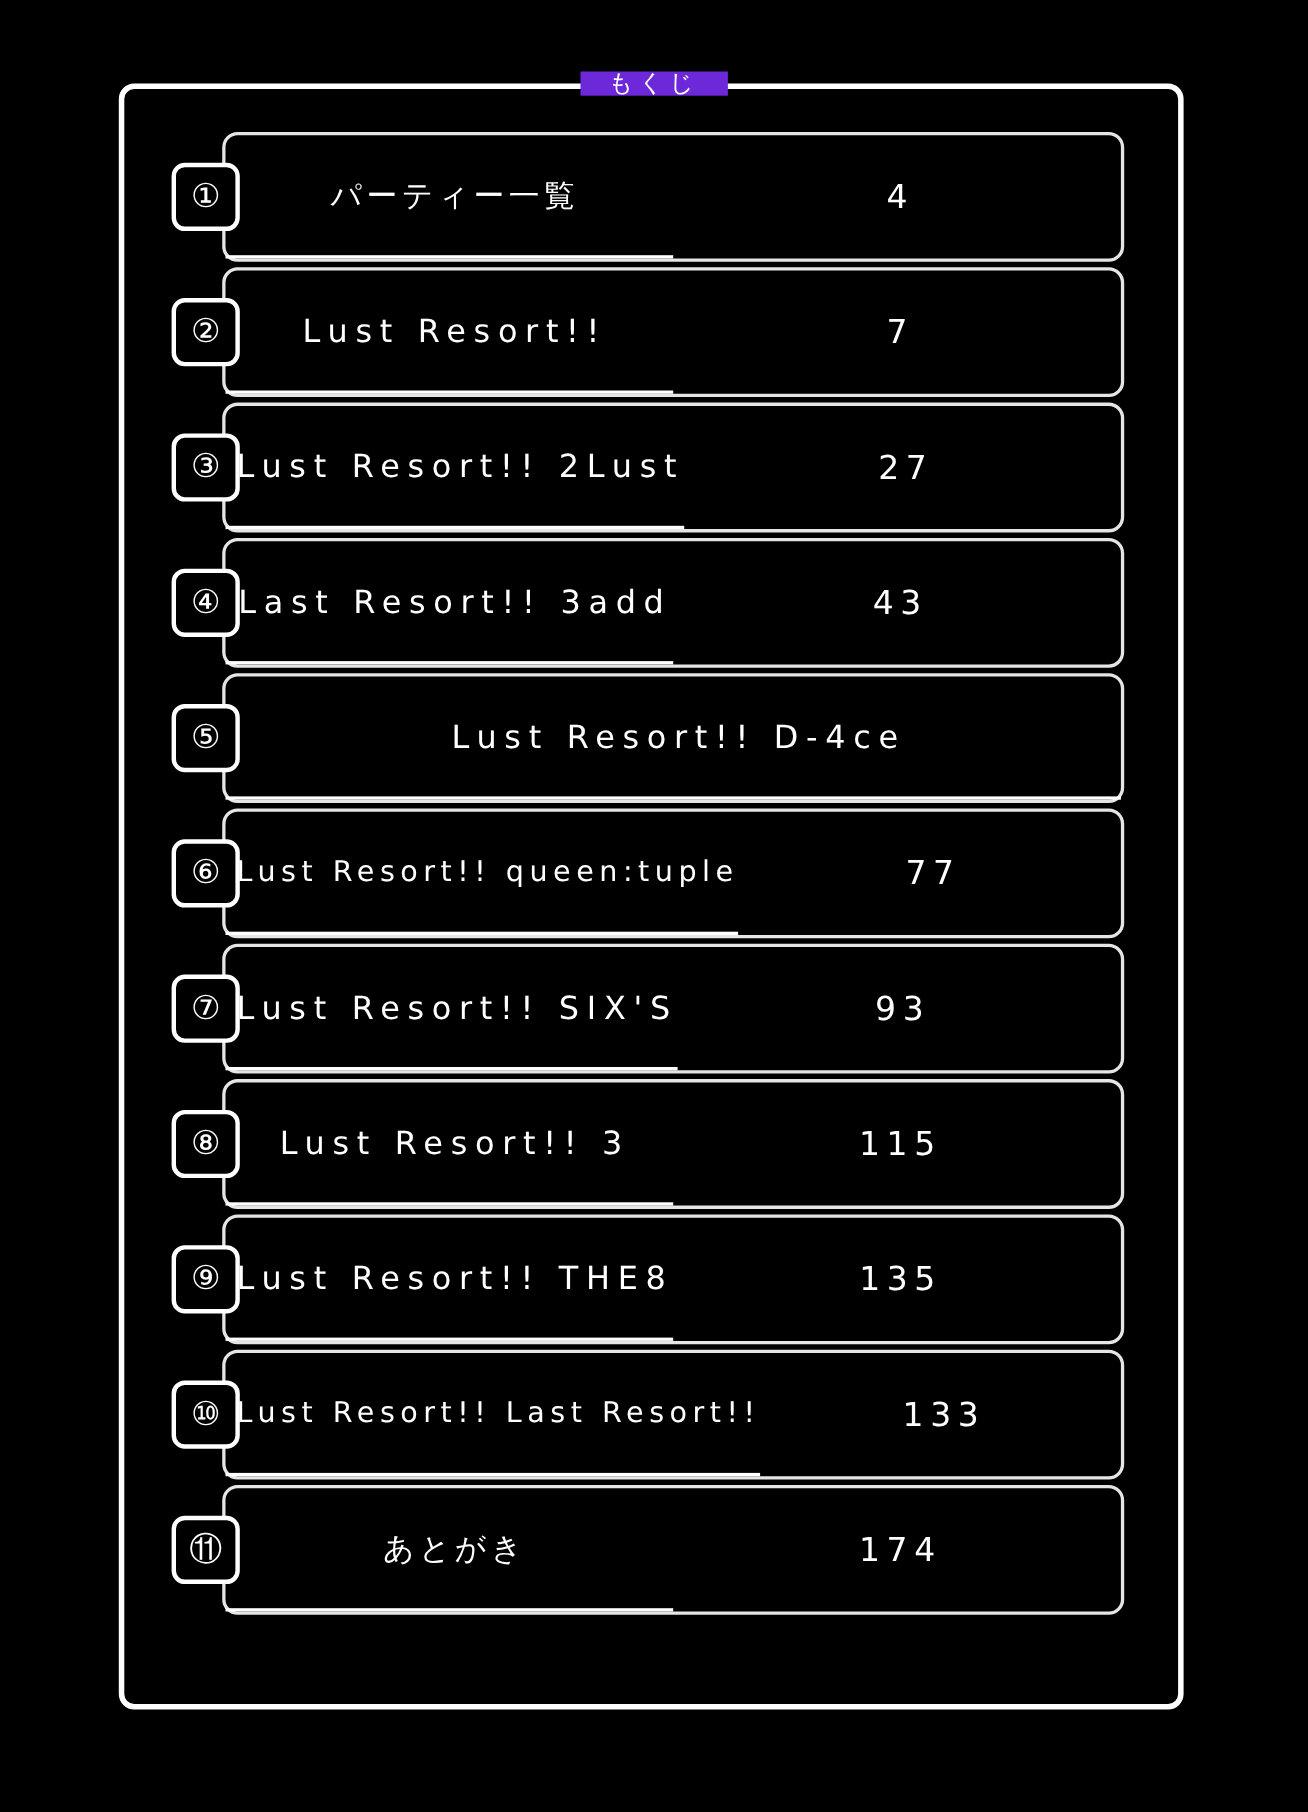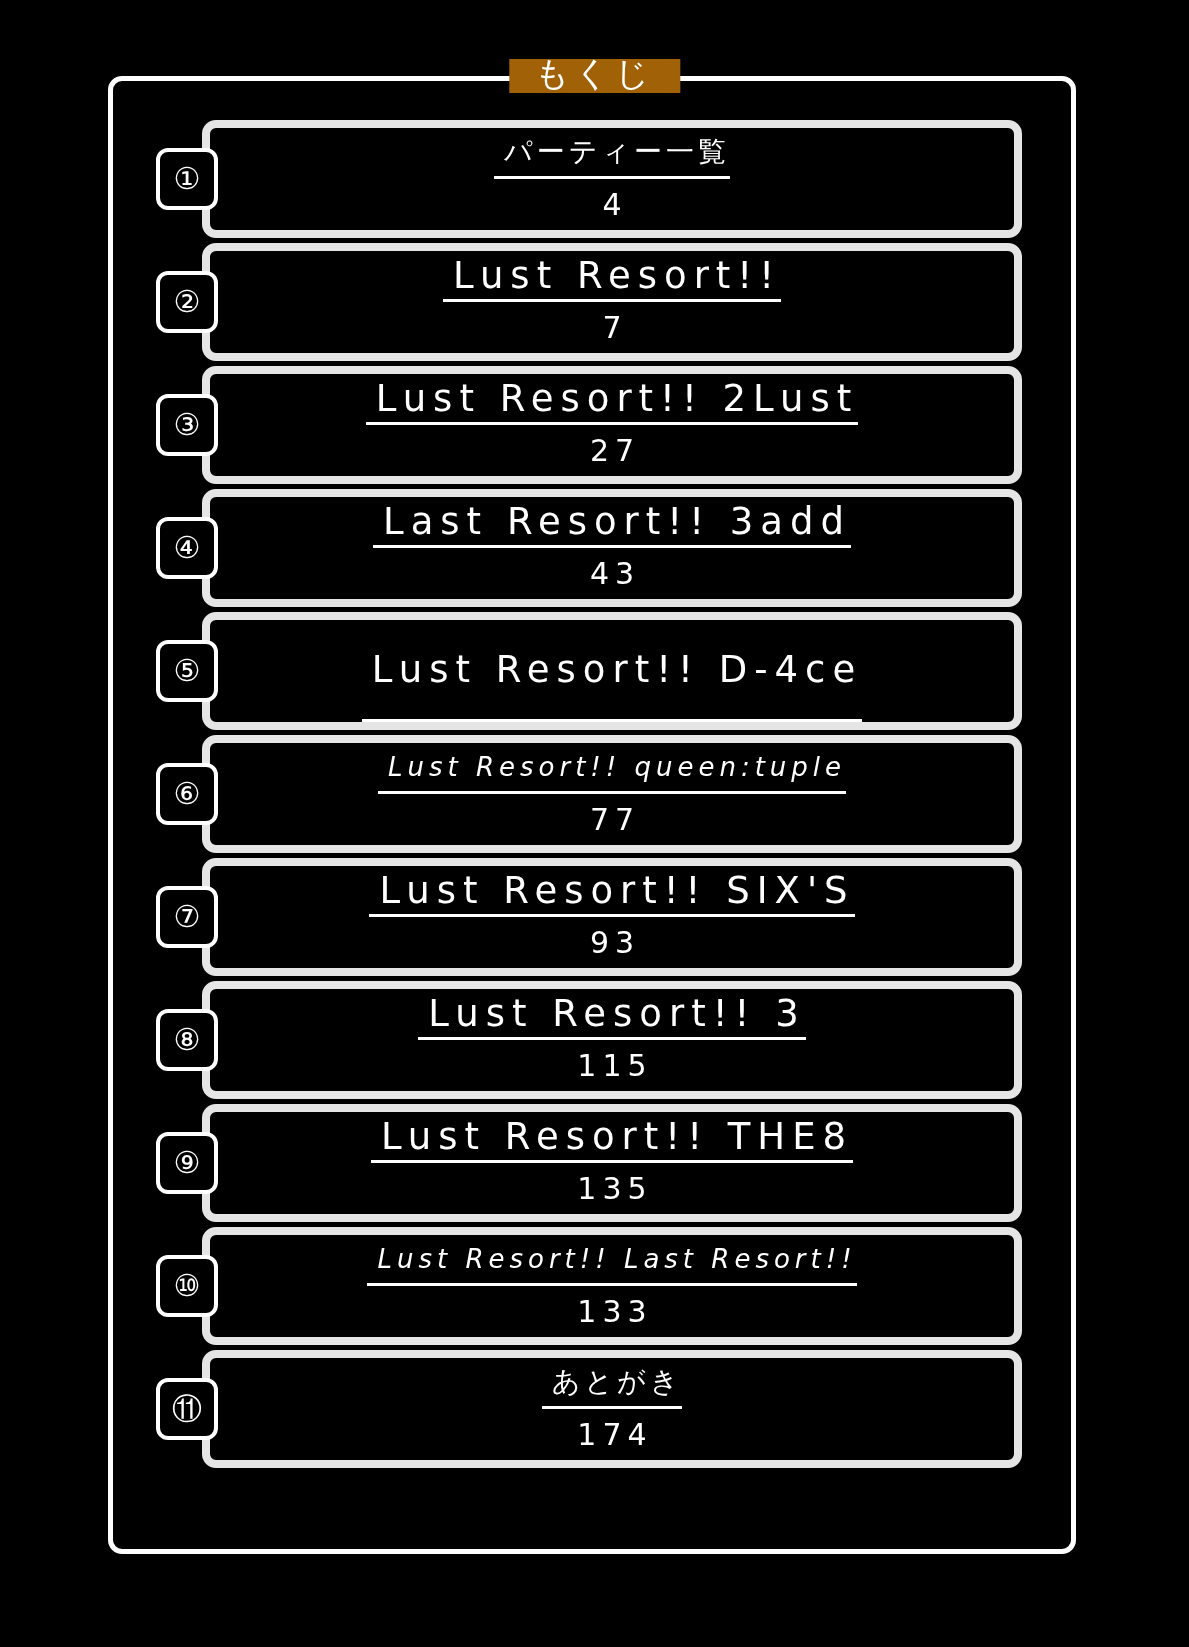--- a/index.html
+++ b/index.html
@@ -27,28 +27,28 @@
     border-radius: 14px;
     box-sizing: border-box;
   }
 
   
   .toc-title {
     position: absolute;
     left: 50%;
     top: 76px;
     transform: translate(-50%, -50%);
-    background: #a16207;
+    background: #6d28d9;
     padding: 0 26px;
-    font-size: 34px;
+    font-size: 22px;
     letter-spacing: 5px;
     line-height: 1;
     white-space: nowrap;
     z-index: 4;
-    font-family: Liberation Mono, monospace;
+    font-family: Liberation Sans, sans-serif;
   }
 
   .toc-list {
     position: absolute;
     left: 108px;
     top: 112px;
     width: 968px;
     height: 1430px;
     box-sizing: border-box;
     padding: 8px 0 10px 0;
@@ -85,47 +85,45 @@
     z-index: 3;
     box-sizing: border-box;
   }
 
   .row-box {
     position: absolute;
     left: 94px;
     right: 54px;
     top: 0;
     bottom: 0;
-    border: 8px solid #e5e5e5;
+    border: 3px solid #e5e5e5;
     border-radius: 14px;
     background: #000000;
     box-sizing: border-box;
     display: flex;
-    flex-direction: column;
+    flex-direction: row;
     z-index: 2;
-    align-items: center;
   }
 
   .row-label {
     flex: 1 1 50%;
     display: flex;
     align-items: center;
     justify-content: center;
-    font-size: 37px;
+    font-size: 29px;
     letter-spacing: 7px;
     white-space: nowrap;
     border-bottom: 3px solid #ffffff;
     padding-left: 10px;
     box-sizing: border-box;
   }
 
   .row-label.small {
     font-size: 26px;
     letter-spacing: 5px;
-    font-style: italic;
   }
 
   .row-label.jp {
     letter-spacing: 4px;
     font-size: 28px;
   }
 
   .row-page {
     flex: 1 1 50%;
     display: flex;

